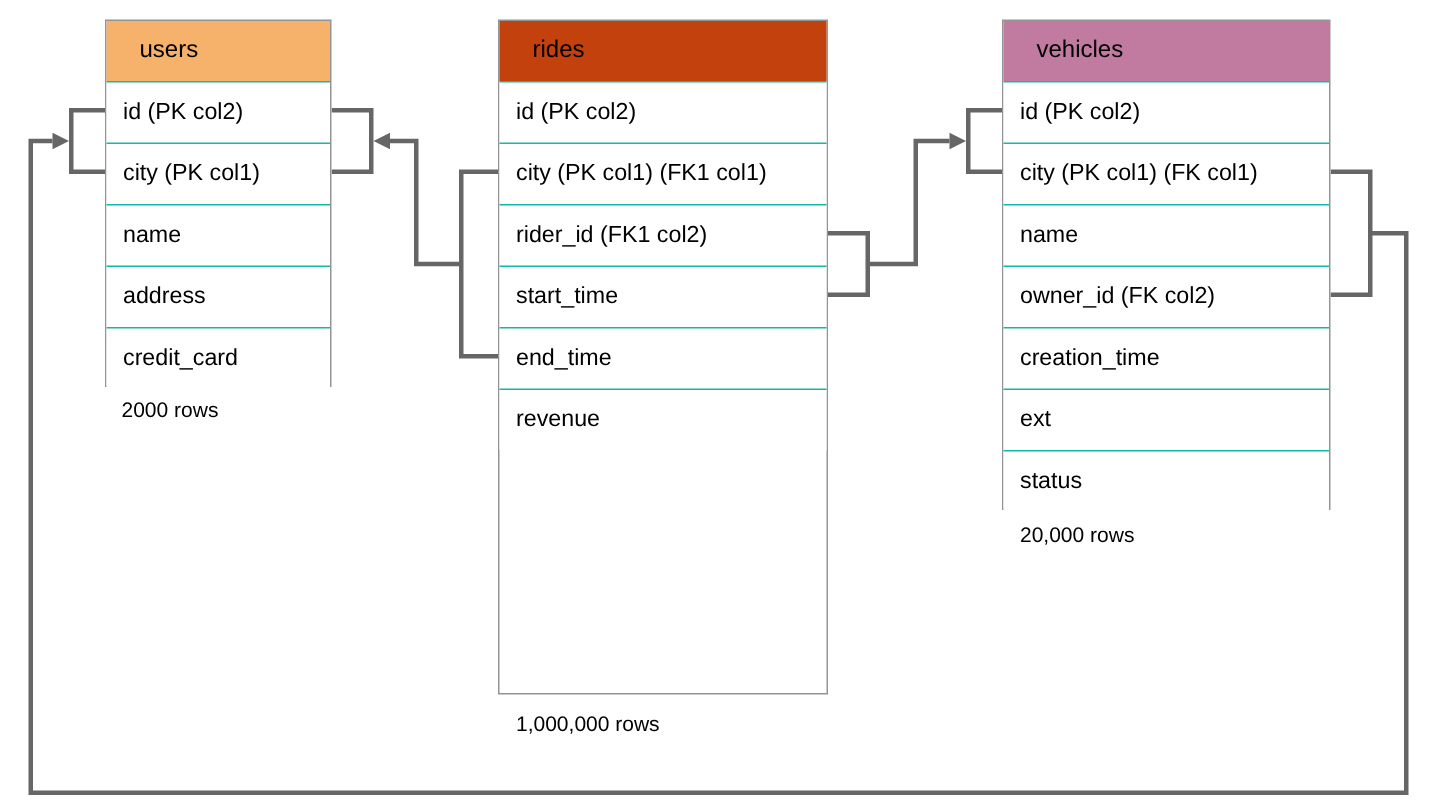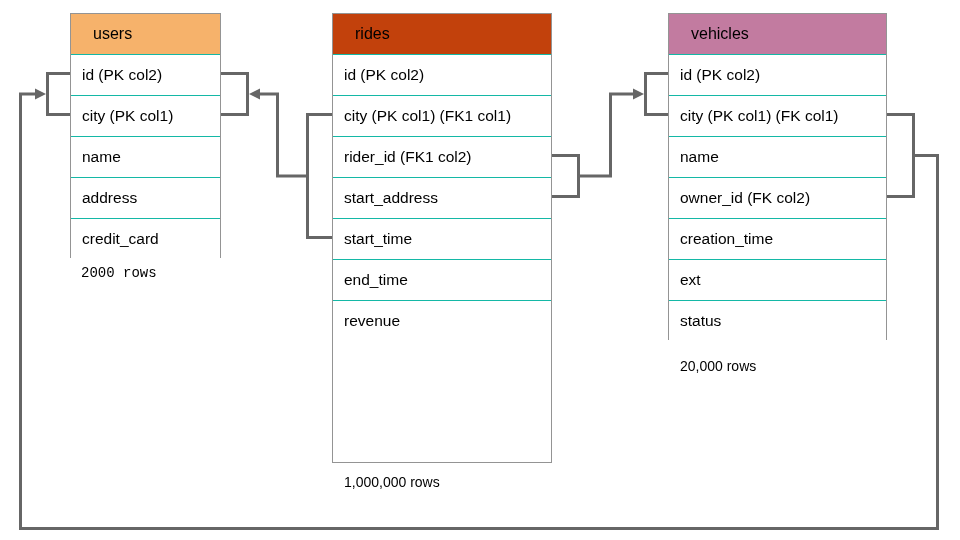--- a/index.html
+++ b/index.html
@@ -40,23 +40,23 @@
   .row-count {
     position: absolute;
     font-size: 14px;
     color: #000;
     white-space: nowrap;
   }
   #table-users    { left: 70px;  top: 13px; width: 151px; height: 245px; }
   #table-rides    { left: 332px; top: 13px; width: 220px; height: 450px; }
   #table-vehicles { left: 668px; top: 13px; width: 219px; height: 327px; }
 
-  #rowcount-users    { left: 81px;  top: 265px; font-family: Liberation Mono, monospace; }
+  #rowcount-users    { left: 81px;  top: 265px; }
   #rowcount-rides    { left: 344px; top: 474px; }
-  #rowcount-vehicles { left: 680px; top: 358px; }
+  #rowcount-vehicles { left: 680px; top: 348px; }
 
   svg.connectors {
     position: absolute; left: 0; top: 0;
     width: 960px; height: 540px;
     pointer-events: none;
   }
   svg.connectors path { fill: none; stroke: #666666; stroke-width: 3; }
   svg.connectors polygon { fill: #666666; stroke: none; }
 </style>
 </head>
@@ -100,21 +100,20 @@
   </div>
   <div class="row-count" id="rowcount-users">2000 rows</div>
 
   <div class="db-table" id="table-rides">
     <div class="header" style="background-color: #c2410c;">
       <span>rides</span>
     </div>
     <div class="row">id (PK col2)</div>
     <div class="row">city (PK col1) (FK1 col1)</div>
     <div class="row">rider_id (FK1 col2)</div>
-    <div class="row">start_address</div>
     <div class="row">start_time</div>
     <div class="row">end_time</div>
     <div class="row">revenue</div>
   </div>
   <div class="row-count" id="rowcount-rides">1,000,000 rows</div>
 
   <div class="db-table" id="table-vehicles">
     <div class="header" style="background-color: rgb(194, 123, 160);">
       <span>vehicles</span>
     </div>

